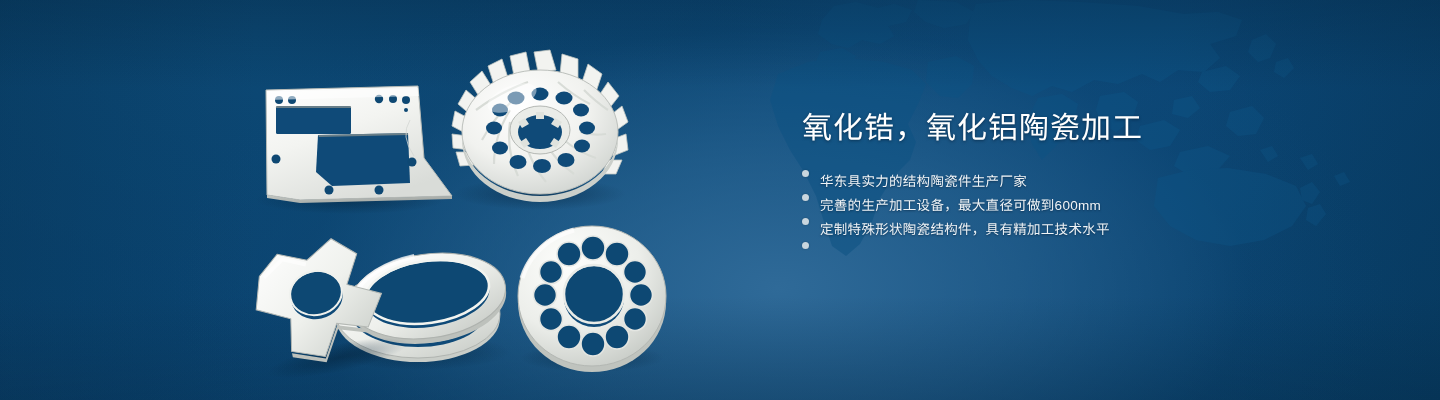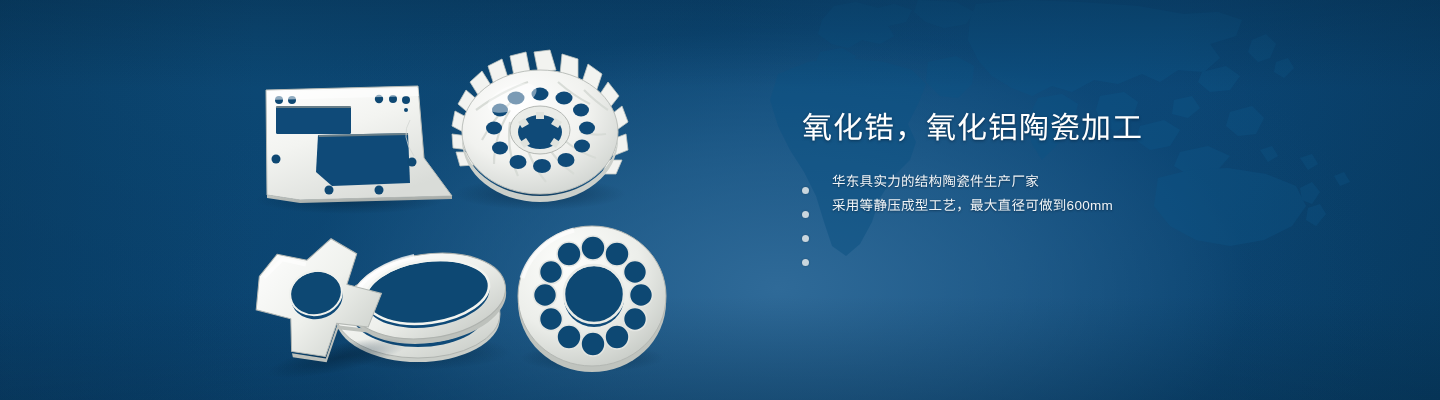--- a/index.html
+++ b/index.html
@@ -53,24 +53,23 @@
     line-height:40px;
     color:#ffffff;
     letter-spacing:1px;
     font-weight:400;
     text-shadow:0 1px 3px rgba(0,20,40,0.55);
     white-space:nowrap;
   }
   .bullets { margin-top:22px; }
   .bullet-row {
     display:flex;
-    align-items:flex-end;
+    align-items:flex-start;
     height:24px;
     margin-bottom:0px;
-    gap:12px;
   }
   .bullet-dot {
     flex:0 0 auto;
     width:7px; height:7px;
     border-radius:50%;
     background:#c9d6de;
     margin-right:11px;
     box-shadow:0 0 2px rgba(0,0,0,0.25);
   }
   .bullet-text {
@@ -327,24 +326,25 @@
   <div class="copy">
     <div class="headline">氧化锆，氧化铝陶瓷加工</div>
 
     <div class="bullets">
       <div class="bullet-row">
         <span class="bullet-dot"></span>
         <span class="bullet-text">华东具实力的结构陶瓷件生产厂家</span>
       </div>
       <div class="bullet-row">
         <span class="bullet-dot"></span>
-        <span class="bullet-text">采用等静压成型工艺，最大直径可做到600mm</span>
+        <span class="bullet-text">完善的生产加工设备，最大直径可做到600mm</span>
       </div>
       <div class="bullet-row">
         <span class="bullet-dot"></span>
+        <span class="bullet-text">定制特殊形状陶瓷结构件，具有精加工技术水平</span>
       </div>
       <div class="bullet-row">
         <span class="bullet-dot"></span>
       </div>
     </div>
   </div>
 
 </div>
 
 </body></html>

